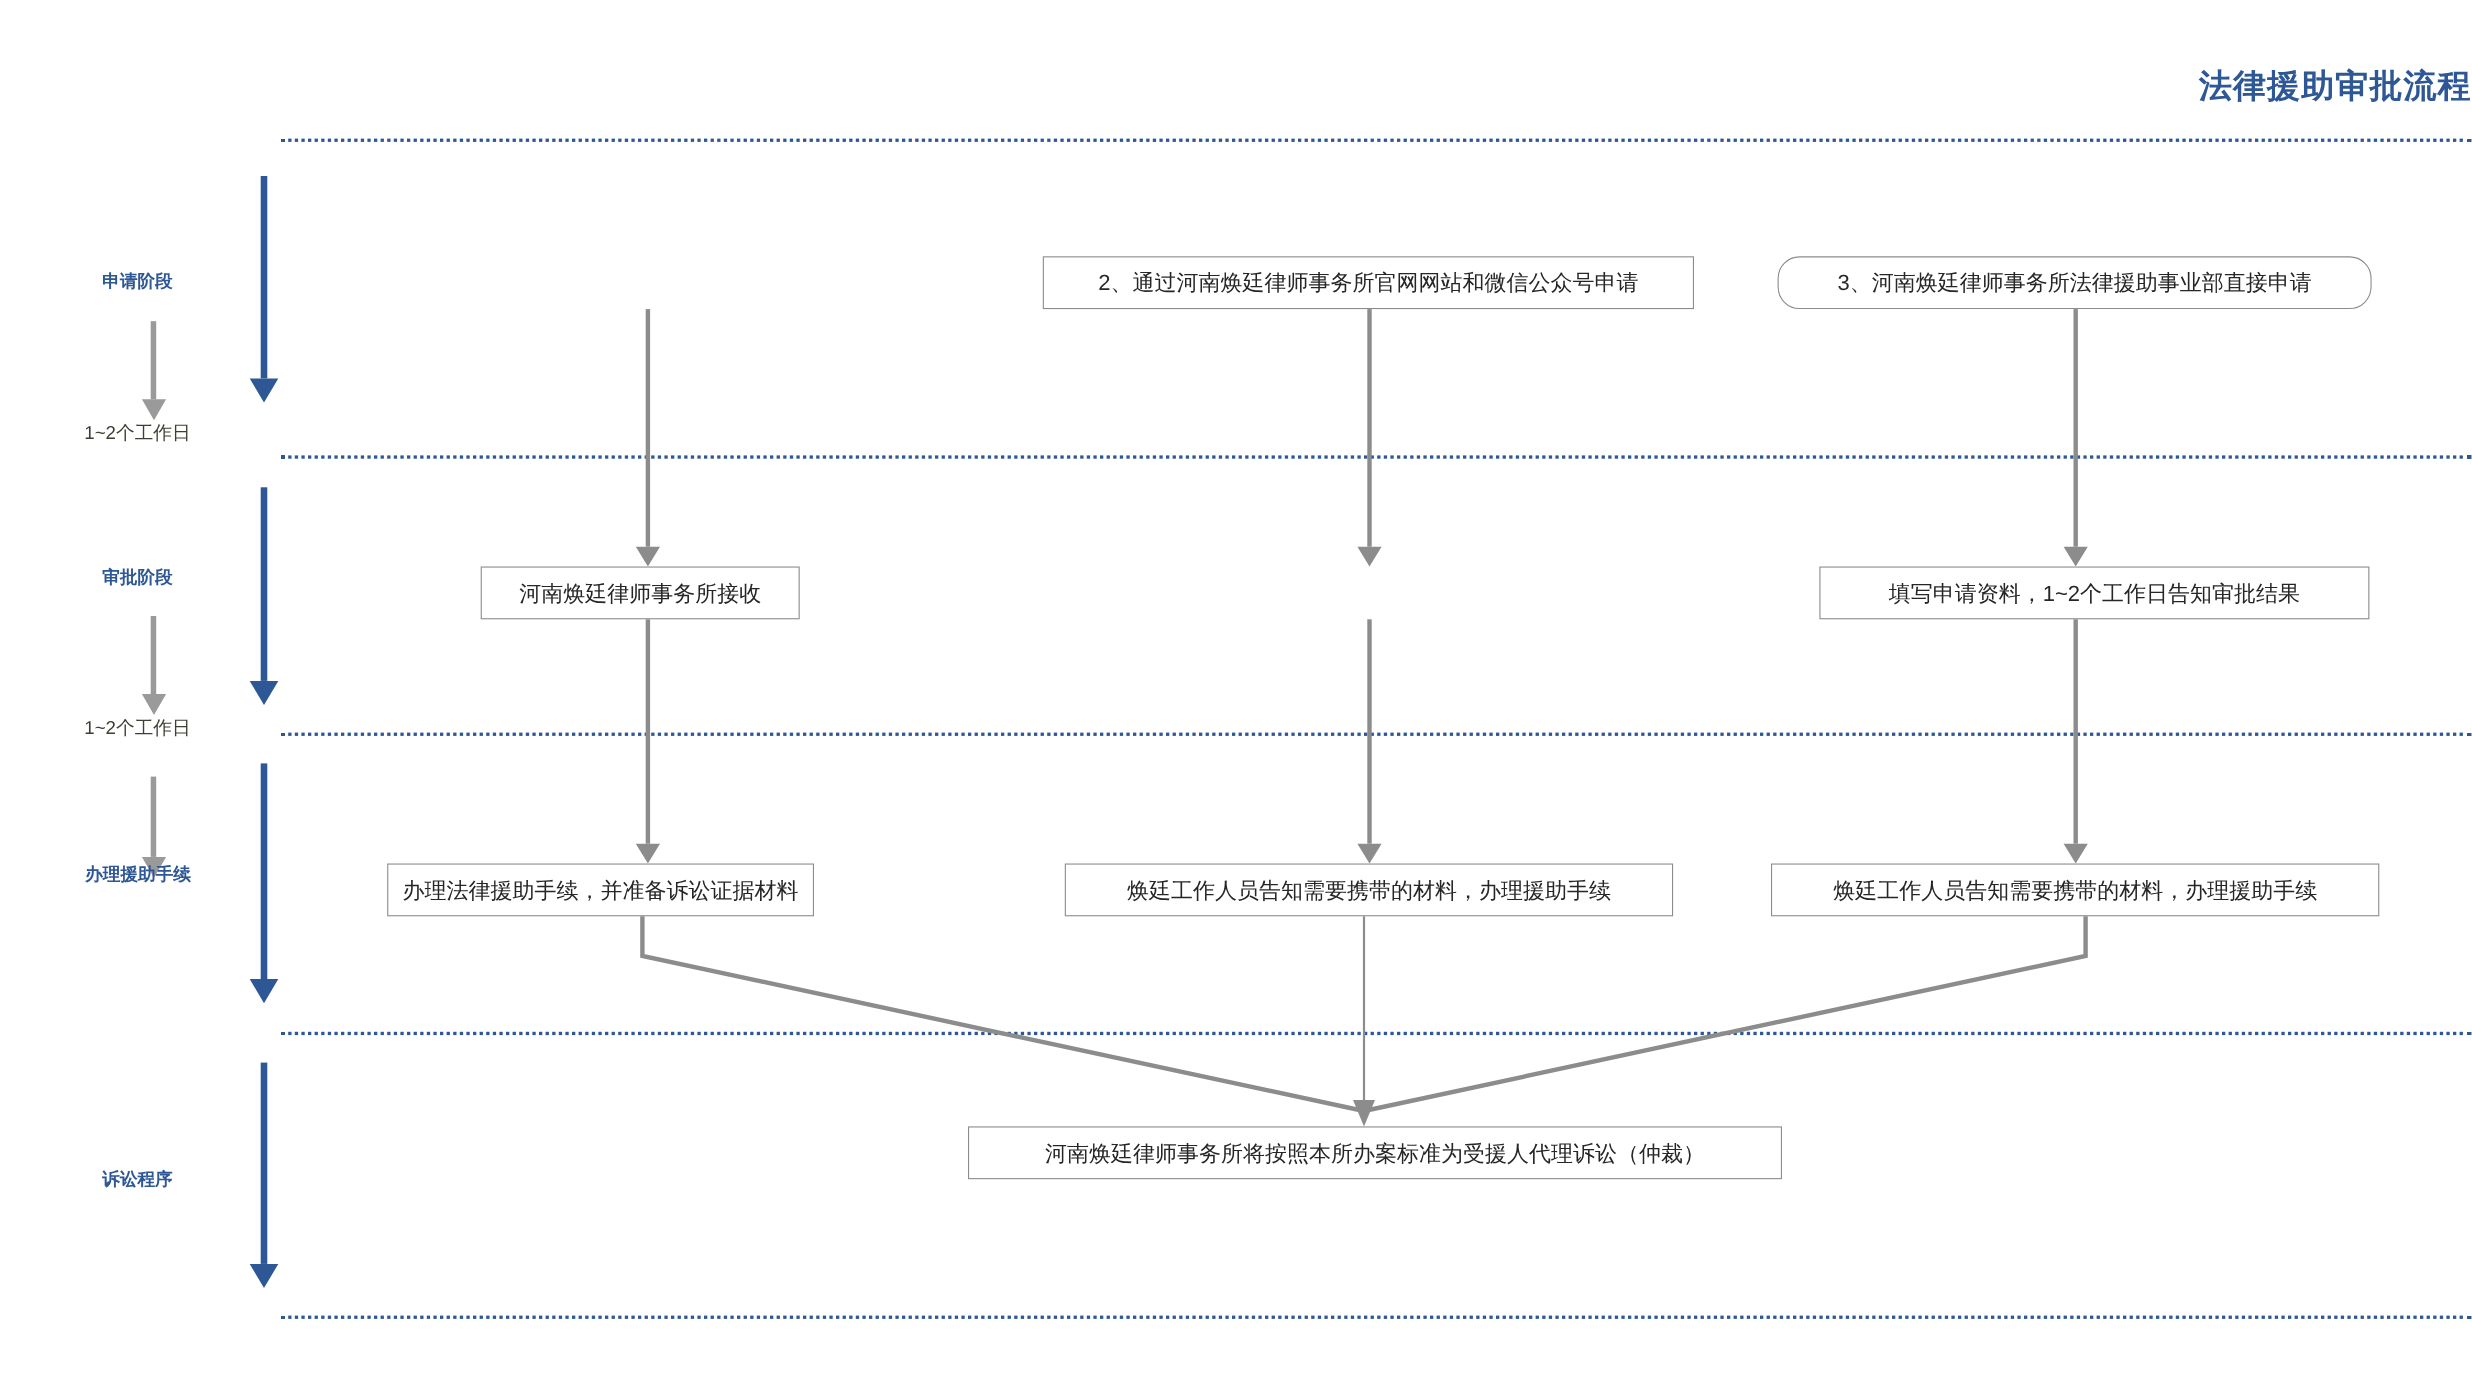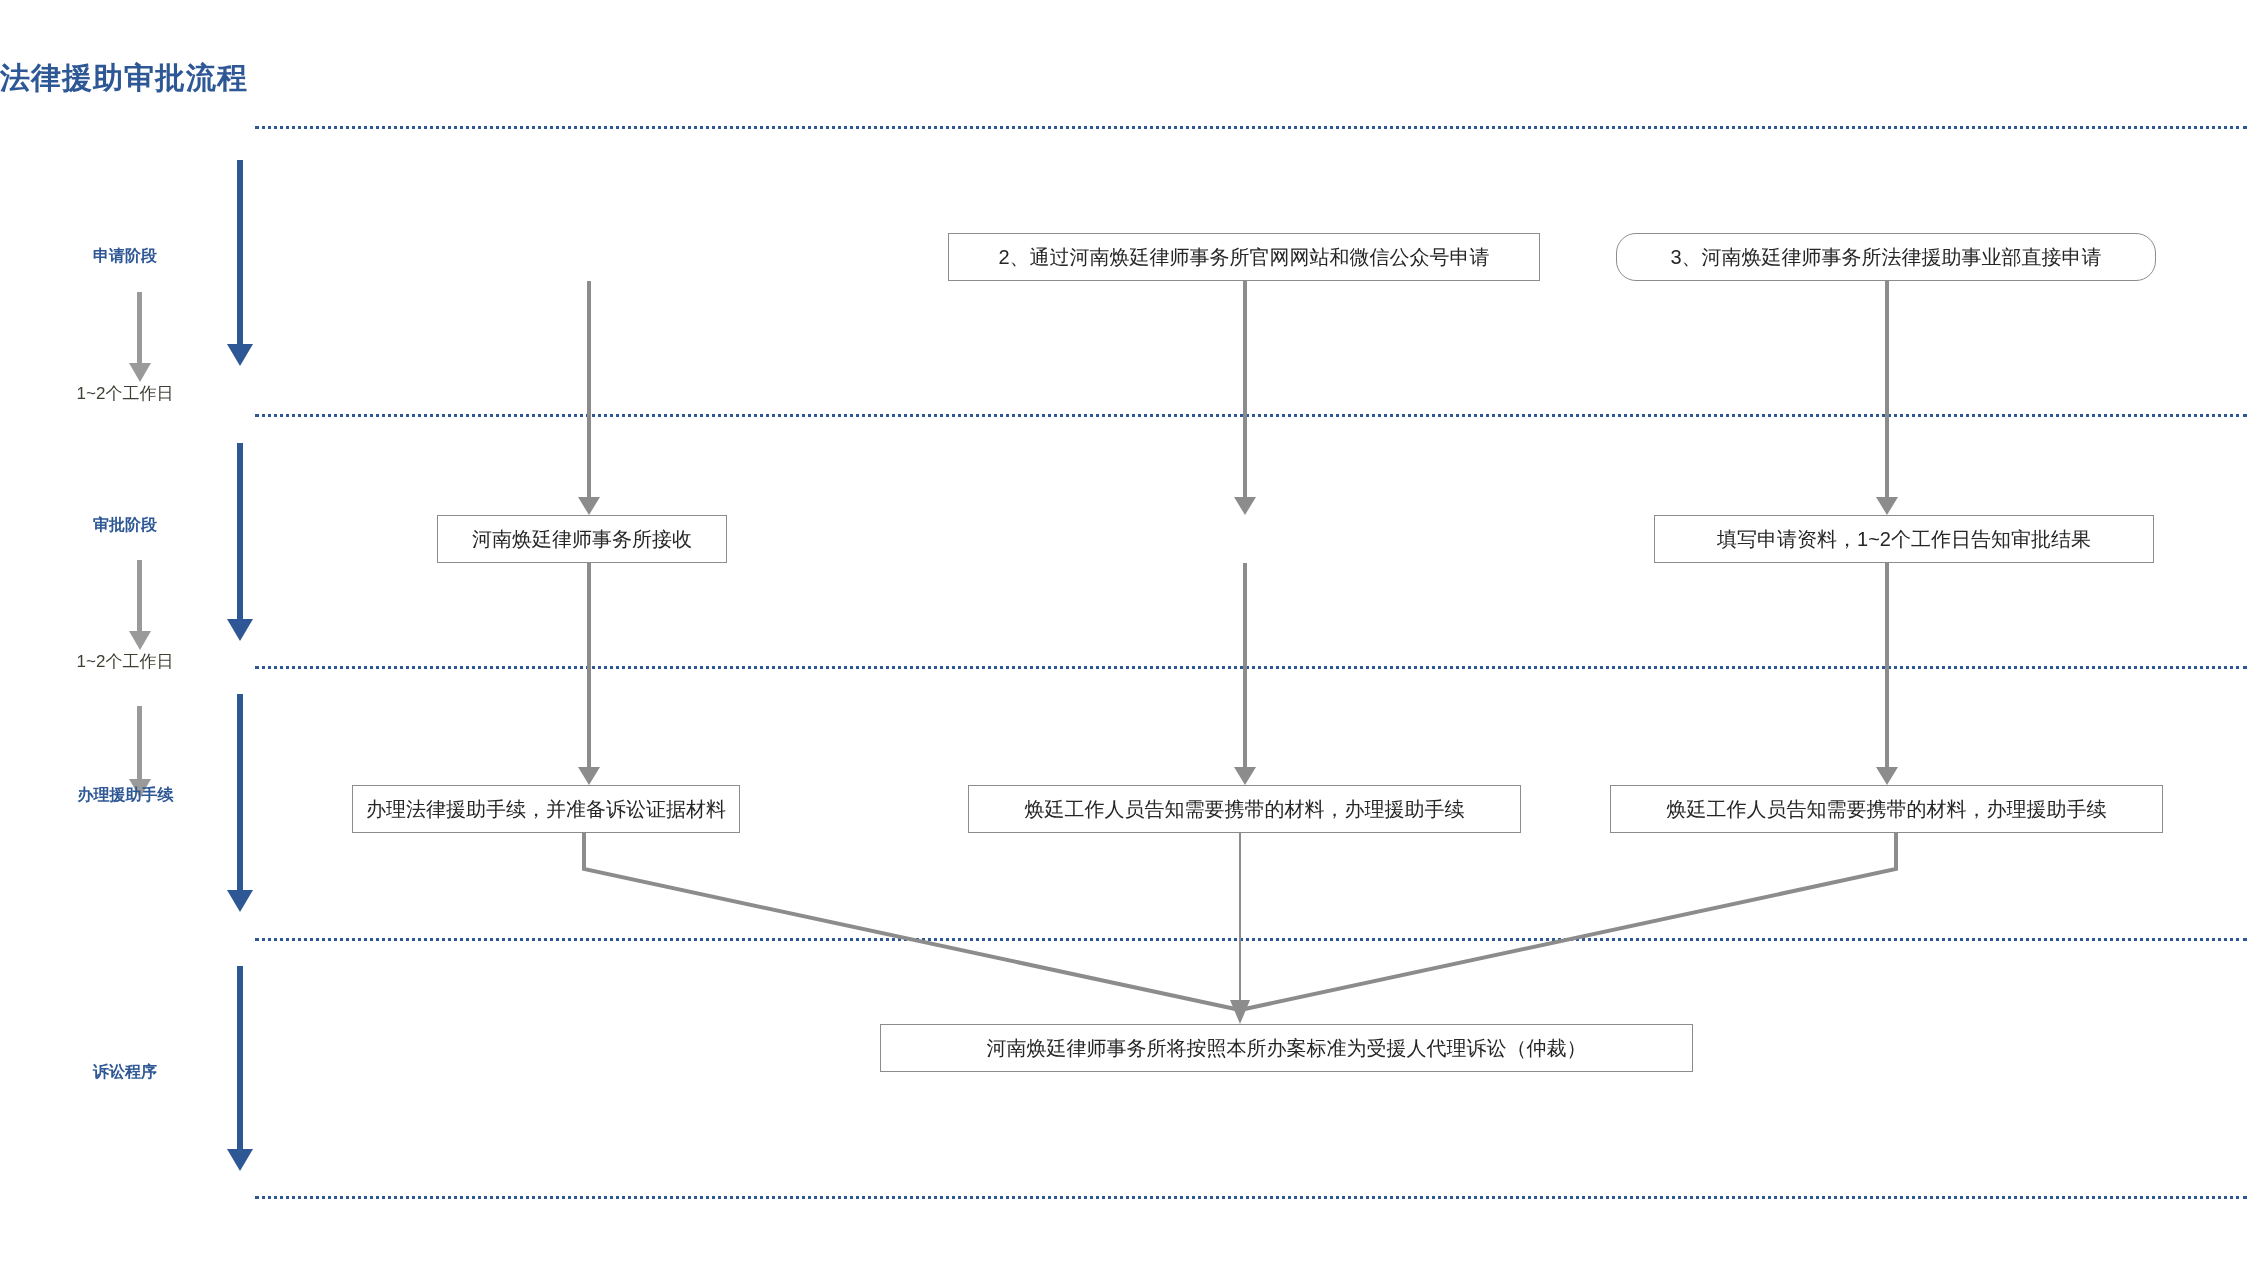--- a/index.html
+++ b/index.html
@@ -17,21 +17,21 @@
     background: #ffffff;
     overflow: hidden;
   }
 
   
   .title {
     position: absolute;
     left: 0;
     top: 58px;
     width: 2247px;
-    text-align: left;
+    text-align: right;
     font-size: 30px;
     font-weight: bold;
     color: #2e5795;
     letter-spacing: 1px;
   }
 
   
   .divider {
     position: absolute;
     left: 255px;
@@ -253,15 +253,15 @@
 
     <path d="M 1896 833 L 1896 869 L 1240 1010" fill="none" stroke="#8c8c8c" stroke-width="4" stroke-linejoin="miter"></path>
 
     <path d="M 1240 833 L 1240 1010" fill="none" stroke="#8c8c8c" stroke-width="2"></path>
 
     <path d="M 1240 1010 L 1240 1000" fill="none" stroke="#8c8c8c" stroke-width="2"></path>
 
     <polygon points="1230,1000 1250,1000 1240,1024" fill="#8c8c8c"></polygon>
   </svg>
 
-  <div class="node" style="left:880px; top:1024px; width:813px;">河南焕廷律师事务所将按照本所办案标准为受援人代理诉讼（仲裁）</div>
+  <div class="node" style="left:880px; top:1024px; width:740px;">河南焕廷律师事务所将按照本所办案标准为受援人代理诉讼（仲裁）</div>
 
 </div>
 
 </body></html>

